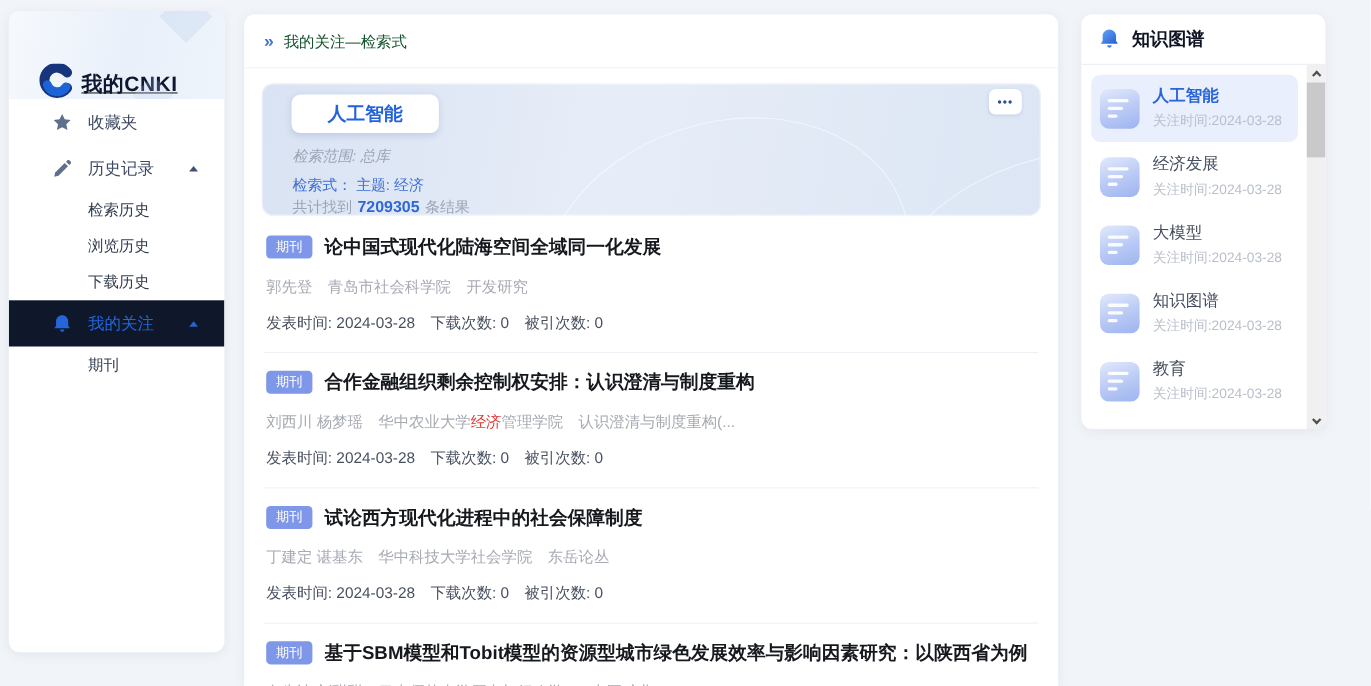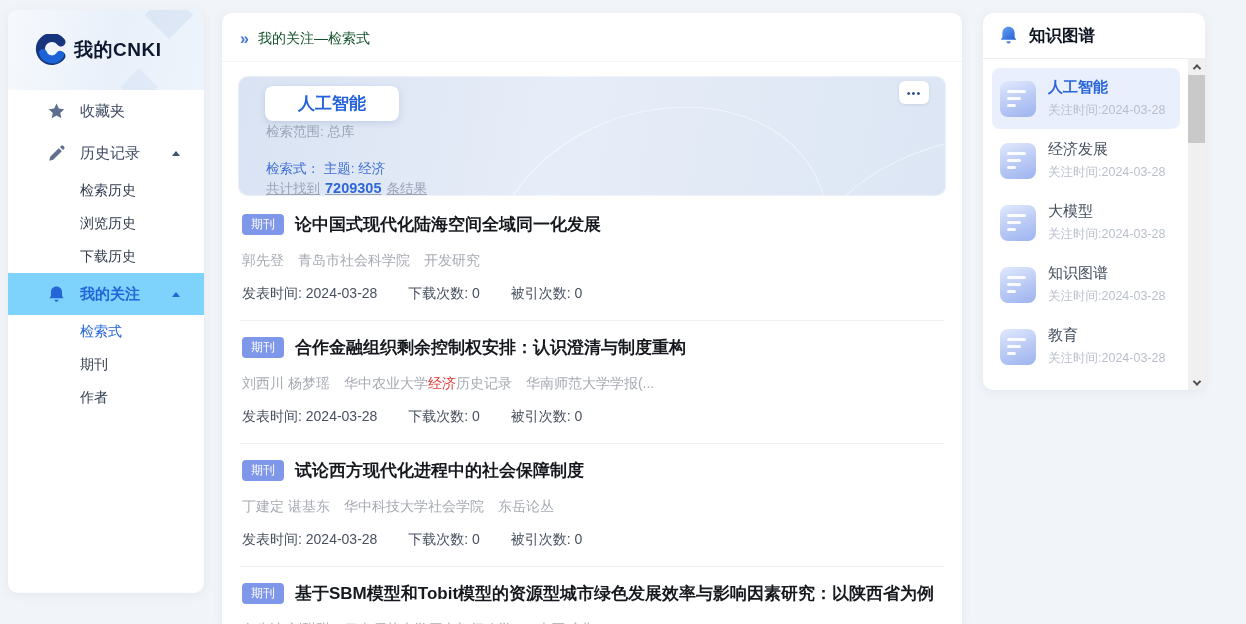--- a/index.html
+++ b/index.html
@@ -8,38 +8,39 @@
     position:relative; overflow:hidden;
     background:#f1f4f8;
     font-family:"Liberation Sans","DejaVu Sans",sans-serif;
     color:#222;
   }
   .card { background:#fff; border-radius:10px; box-shadow:0 2px 10px rgba(120,140,180,.10); }
 
   
   .sidebar { position:absolute; left:8px; top:10px; width:196px; height:583px; overflow:hidden; }
   .logo-header {
-    position:relative; height:80px; display:flex; align-items:center; padding-left:26px;
+    position:relative; height:80px; display:flex; align-items:flex-end; padding-left:26px;
     background:linear-gradient(100deg,#f6f9fd 0%,#e9f0fa 55%,#eef4fb 100%);
     overflow:hidden;
+    text-decoration:underline;
   }
   .logo-header::before, .logo-header::after {
     content:""; position:absolute; background:rgba(185,205,235,.30); transform:rotate(45deg);
   }
   .logo-header::before { width:34px; height:34px; right:18px; top:-12px; }
   .logo-header::after { width:26px; height:26px; right:52px; bottom:-10px; background:rgba(185,205,235,.22); }
   .logo-text { font-size:19px; font-weight:bold; color:#0d1830; margin-left:8px; letter-spacing:.5px; }
 
   .nav { padding-top:0; }
   .nav-row {
     display:flex; align-items:center; height:42px; padding-left:38px; cursor:pointer;
     font-size:15px; color:#3e4a61;
   }
   .nav-row .nav-icon { width:20px; height:20px; margin-right:14px; display:flex; align-items:center; justify-content:center; }
-  .nav-row.active-row { background:#7dd3fc; color:#2465d8; font-weight:bold; }
+  .nav-row.active-row { background:#0f172a; color:#2465d8; font-weight:normal; }
   .nav-sub { display:block; }
   .nav-sub-row {
     display:flex; align-items:center; height:33px; padding-left:72px; cursor:pointer;
     font-size:14px; color:#323c4e;
   }
   .nav-sub-row.active { color:#2465d8; }
   .tri-up { width:0; height:0; border-left:4px solid transparent; border-right:4px solid transparent;
             border-bottom:5px solid #41506b; margin-left:32px; }
   .tri-up.blue { border-bottom-color:#2465d8; }
 
@@ -63,38 +64,38 @@
     position:absolute; left:27px; top:10px; background:#fff; border-radius:8px;
     padding:6px 33px; font-size:17px; font-weight:bold; color:#2462d9;
     box-shadow:0 2px 6px rgba(110,135,180,.25); cursor:pointer;
   }
   .more-btn {
     position:absolute; right:17px; top:5px; width:30px; height:23px; background:#fff; border-radius:6px;
     display:flex; align-items:center; justify-content:center; font-size:11px; letter-spacing:1px;
     color:#2c4f91; cursor:pointer; box-shadow:0 1px 3px rgba(110,135,180,.2);
   }
   .card-line { position:absolute; left:28px; font-size:13.5px; }
-  .line-scope { top:47px; color:#9aa4b6; }
+  .line-scope { top:57px; color:#9aa4b6;font-style:italic; }
   .line-query { top:84px; color:#3d6ed5; }
-  .line-result { top:104px; color:#9aa4b6;text-decoration:underline; }
+  .line-result { top:104px; color:#9aa4b6; }
   .result-count { color:#2f66d8; font-weight:bold; font-size:14.5px; margin:0 5px; }
 
   .article-list { padding:0 18px; }
   .article-item { padding:15px 2px 17px 2px; border-bottom:1px solid #eef1f5; }
   .article-item:last-child { border-bottom:none; }
   .title-row { display:flex; align-items:center; gap:11px; }
   .badge {
     background:#7e97e8; color:#fff; font-size:12px; padding:3px 9px; border-radius:4px;
     flex:none; line-height:1.3;
   }
   .article-title { font-size:17px; font-weight:bold; color:#15181d; cursor:pointer; white-space:nowrap;text-align:center; }
   .authors { margin-top:16px; font-size:14px; color:#a6aab2; white-space:pre-wrap; }
   .authors .hl { color:#e03a3a; }
   .meta { margin-top:15px; font-size:14px; color:#48505f; }
-  .meta span { margin-right:27px; }
+  .meta span { margin-right:10px; }
 
   
   .right-panel { position:absolute; left:983px; top:13px; width:222px; height:377px; overflow:hidden; }
   .rp-header {
     display:flex; align-items:center; gap:10px; height:46px; padding-left:15px;
     border-bottom:1px solid #eceef3; font-size:16.5px; font-weight:bold; color:#0e1422;
   }
   .rp-list { position:relative; height:331px; padding:9px 25px 9px 9px; }
   .rp-item {
     display:flex; align-items:center; gap:12px; padding:10px 8px; border-radius:8px;
@@ -174,28 +175,22 @@
       <span class="nav-icon">
         <svg width="19" height="19" viewBox="0 0 24 24">
           <path fill="#2465d8" d="M12 2c-3.9 0-7 3.1-7 7v5l-1.9 2.8h17.8L19 14V9c0-3.9-3.1-7-7-7z"></path>
           <path fill="#2465d8" d="M9.5 18.5a2.5 2.5 0 0 0 5 0z"></path>
         </svg>
       </span>
       <span>我的关注</span>
       <span class="tri-up blue"></span>
     </div>
     <div class="nav-sub">
-      <div class="nav-sub-row active">
-        <span>检索式</span>
-      </div>
       <div class="nav-sub-row">
         <span>期刊</span>
-      </div>
-      <div class="nav-sub-row">
-        <span>作者</span>
       </div>
     </div>
   </nav>
 </aside>
 
 <main class="main card">
   <div class="breadcrumb-row">
     <span class="bc-icon">»</span>
     <span class="bc-text">我的关注—检索式</span>
   </div>
@@ -223,21 +218,21 @@
         <span>下载次数: 0</span>
         <span>被引次数: 0</span>
       </div>
     </div>
 
     <div class="article-item">
       <div class="title-row">
         <span class="badge">期刊</span>
         <span class="article-title">合作金融组织剩余控制权安排：认识澄清与制度重构</span>
       </div>
-      <div class="authors"><span>刘西川 杨梦瑶　华中农业大学</span><span class="hl">经济</span><span>历史记录　华南师范大学学报(...</span></div>
+      <div class="authors"><span>刘西川 杨梦瑶　华中农业大学</span><span class="hl">经济</span><span>管理学院　认识澄清与制度重构(...</span></div>
       <div class="meta">
         <span>发表时间: 2024-03-28</span>
         <span>下载次数: 0</span>
         <span>被引次数: 0</span>
       </div>
     </div>
 
     <div class="article-item">
       <div class="title-row">
         <span class="badge">期刊</span>

